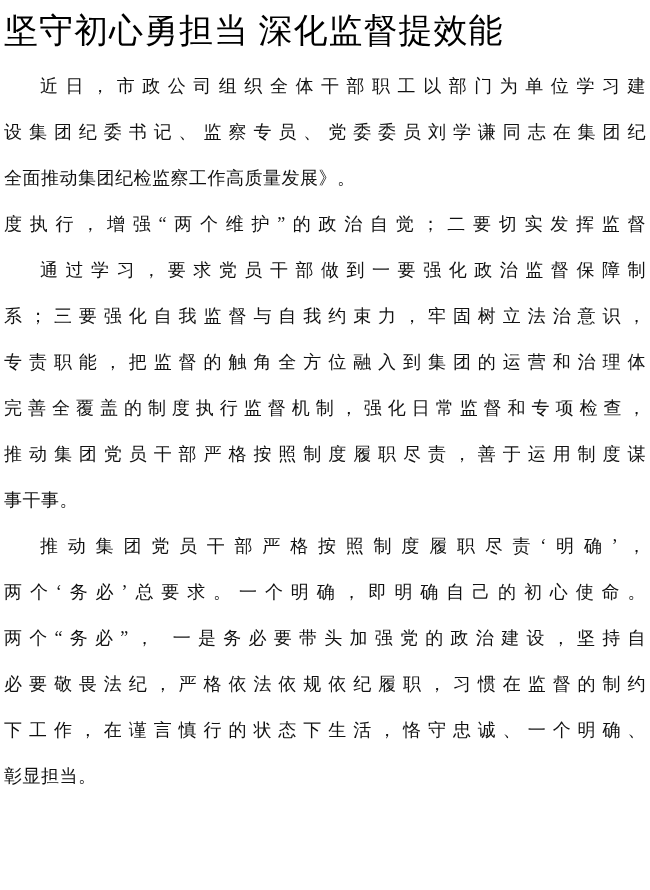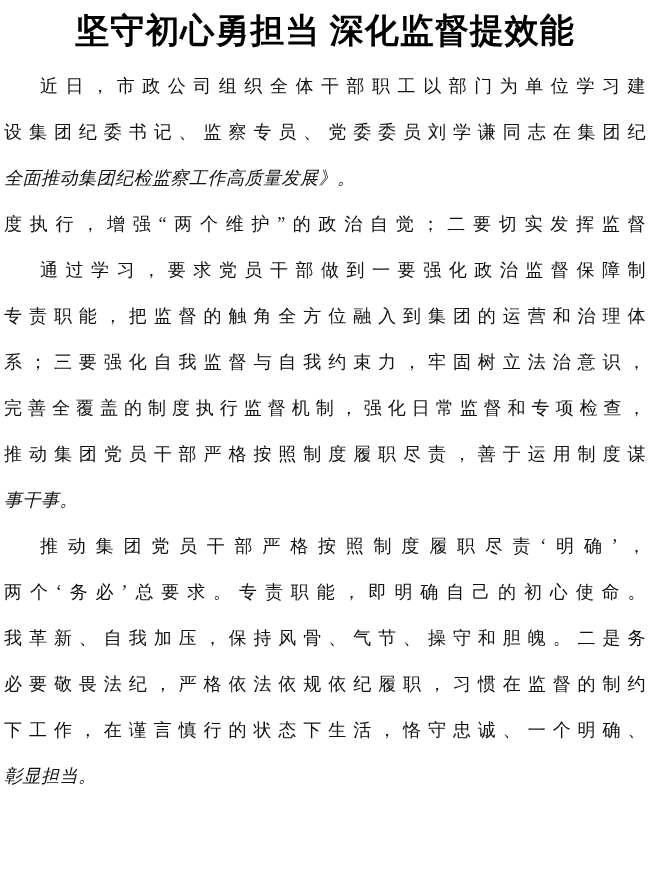--- a/index.html
+++ b/index.html
@@ -14,23 +14,22 @@
     box-sizing: border-box;
     padding: 8px 4px 0 4px;
     background: #ffffff;
     color: #111111;
     font-family: "Liberation Serif", "DejaVu Serif", serif;
     overflow: hidden;
   }
   .doc-title {
     margin: 0 0 9px 0;
     font-size: 34px;
-    font-weight: bold;
+    font-weight: normal;
     line-height: 46px;
-    text-align: center;
     letter-spacing: 1px;
     color: #000000;
     white-space: nowrap;
   }
   .doc-body {
     width: 100%;
   }
   .paragraph {
     margin: 0;
     padding: 0;
@@ -42,45 +41,44 @@
     overflow: hidden;
     text-align: justify;
     text-align-last: justify;
     letter-spacing: 0.5px;
   }
   .line.first {
     text-indent: 2em;
   }
   .line.last {
     text-align-last: left;
-    font-style: italic;
   }
 </style>
 </head>
 <body>
 
 <div class="page">
   <h1 class="doc-title">坚守初心勇担当 深化监督提效能</h1>
   <div class="doc-body">
       <div class="paragraph">
         <div class="line first">近日，市政公司组织全体干部职工以部门为单位学习建</div>
         <div class="line">设集团纪委书记、监察专员、党委委员刘学谦同志在集团纪</div>
         <div class="line last">全面推动集团纪检监察工作高质量发展》。</div>
       </div>
       <div class="paragraph">
         <div class="line">度执行，增强“两个维护”的政治自觉；二要切实发挥监督</div>
         <div class="line first">通过学习，要求党员干部做到一要强化政治监督保障制</div>
+        <div class="line">系；三要强化自我监督与自我约束力，牢固树立法治意识，</div>
         <div class="line">专责职能，把监督的触角全方位融入到集团的运营和治理体</div>
-        <div class="line">系；三要强化自我监督与自我约束力，牢固树立法治意识，</div>
         <div class="line">完善全覆盖的制度执行监督机制，强化日常监督和专项检查，</div>
         <div class="line">推动集团党员干部严格按照制度履职尽责，善于运用制度谋</div>
         <div class="line last">事干事。</div>
       </div>
       <div class="paragraph">
         <div class="line first">推动集团党员干部严格按照制度履职尽责‘明确’，</div>
-        <div class="line">两个‘务必’总要求。专责职能，即明确自己的初心使命。</div>
-        <div class="line">我革新、自我加压，保持风骨、气节、操守和胆魄。二是务</div>
+        <div class="line">两个‘务必’总要求。一个明确，即明确自己的初心使命。</div>
+        <div class="line">两个“务必”， 一是务必要带头加强党的政治建设，坚持自</div>
         <div class="line">必要敬畏法纪，严格依法依规依纪履职，习惯在监督的制约</div>
         <div class="line">下工作，在谨言慎行的状态下生活，恪守忠诚、一个明确、</div>
         <div class="line last">彰显担当。</div>
       </div>
     </div>
 </div>
 
 </body></html>

